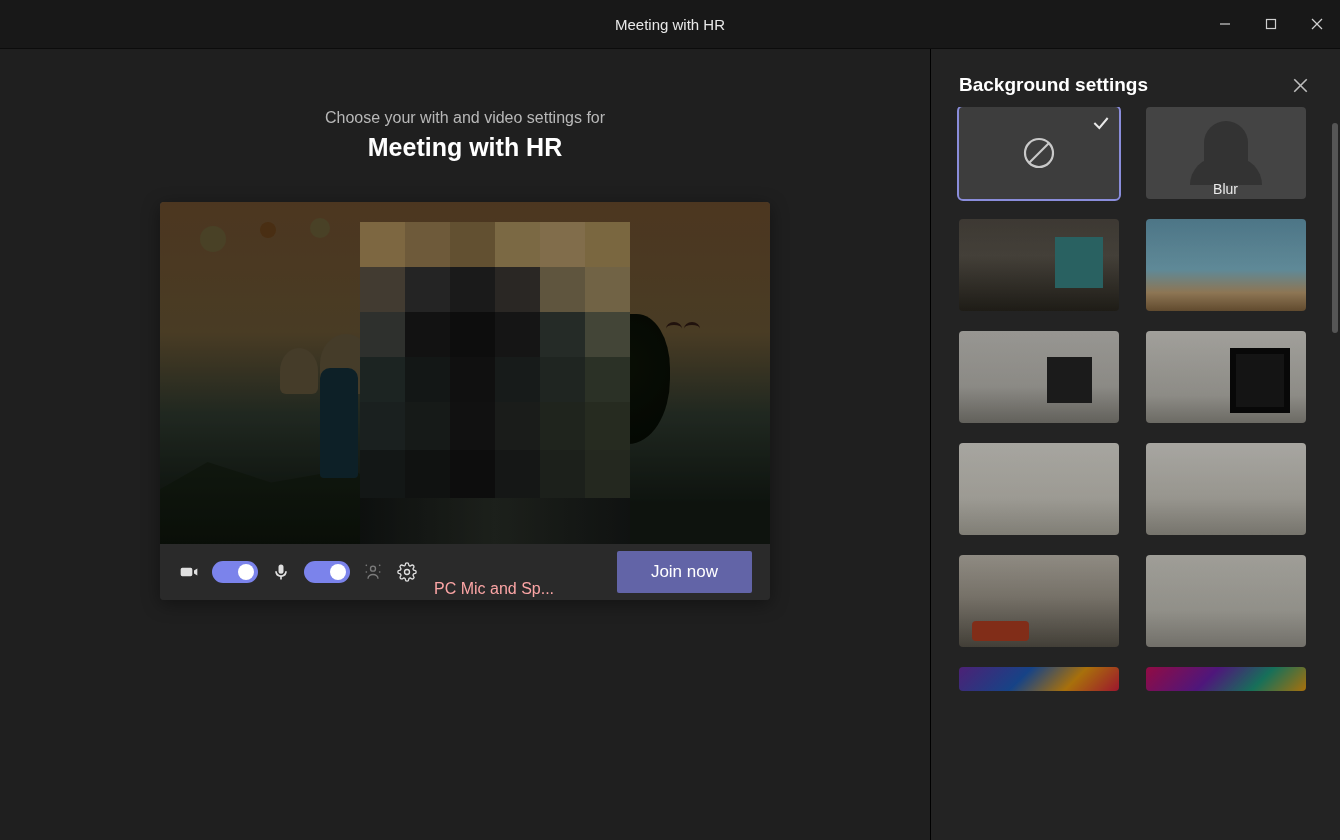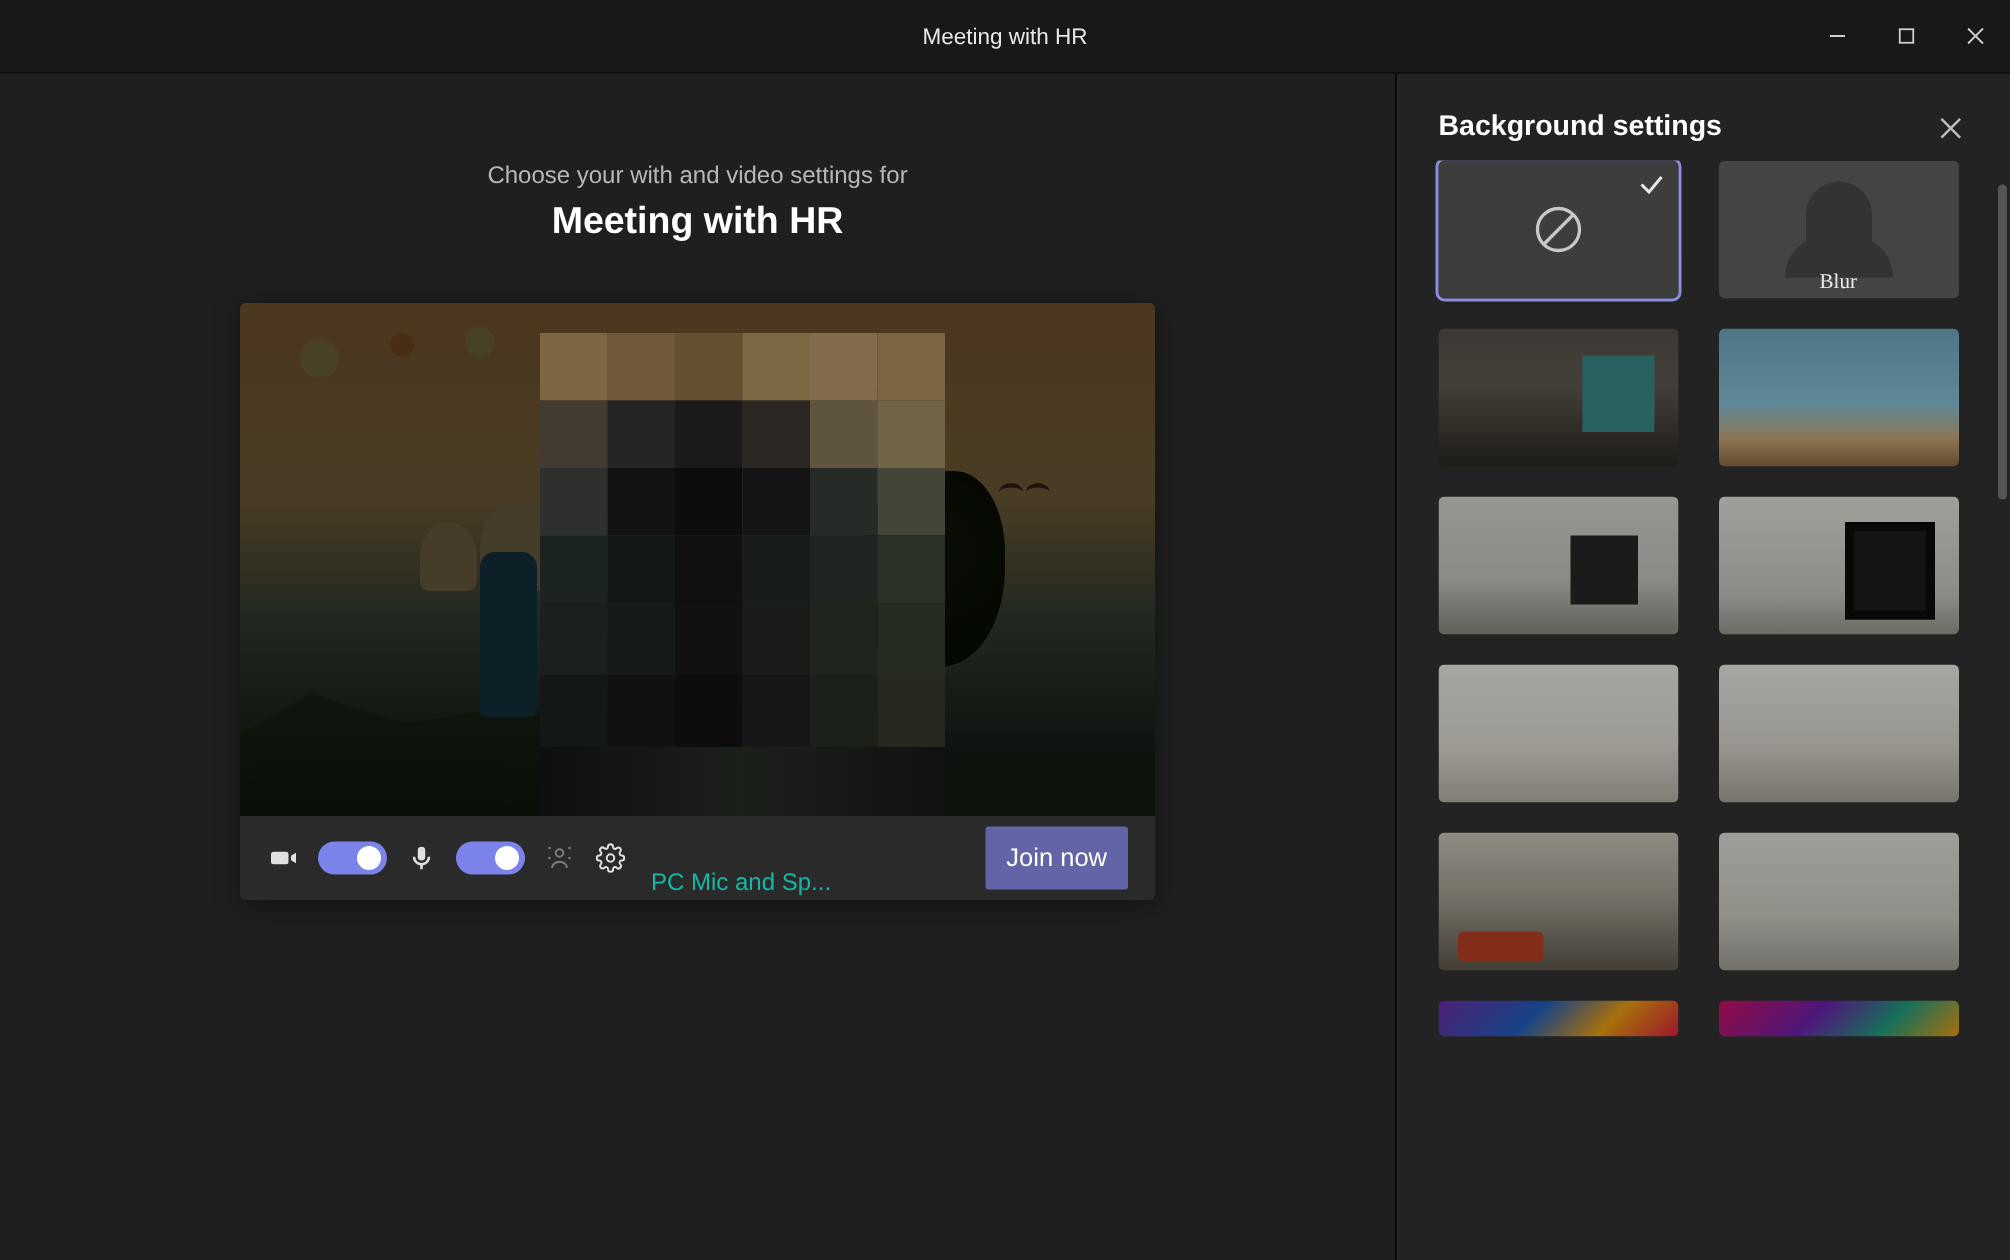--- a/index.html
+++ b/index.html
@@ -16,33 +16,33 @@
   .left { flex: 1; position: relative; }
   .left-inner { width: 100%; padding: 60px 0 0 0; display: flex; flex-direction: column; align-items: center; }
   .subtitle { font-size: 16px; color: #b8b8b8; }
   .meeting-title { margin-top: 6px; font-size: 25px; font-weight: 600; color: #fff; }
   .preview-card { margin-top: 40px; width: 610px; background: #2a2a2a; border-radius: 4px; box-shadow: 0 4px 18px rgba(0,0,0,.4); overflow: hidden; }
   .preview-video { width: 100%; height: 342px; position: relative; overflow: hidden; }
   .preview-controls { height: 56px; display: flex; align-items: center; gap: 12px; padding: 0 18px; background: #2a2a2a; }
   .ctrl-icon { width: 22px; height: 22px; display: flex; align-items: center; justify-content: center; color: #e0e0e0; }
   .toggle { width: 46px; height: 22px; border-radius: 11px; background: #7b83eb; position: relative; }
   .toggle .knob { position: absolute; width: 16px; height: 16px; border-radius: 50%; background: #fff; top: 3px; right: 4px; }
-  .audio-label { color: #14b8a6; font-size: 16px; margin-left: 4px; max-width: 140px; white-space: nowrap; overflow: hidden; text-overflow: ellipsis; margin-top: 33px; }
-  .joinbtn { margin-left: auto; background: #6264a7; color: #fff; border: none; padding: 11px 14px; font-size: 17px; border-radius: 2px; }
+  .audio-label { color: #fca5a5; font-size: 16px; margin-left: 4px; max-width: 140px; white-space: nowrap; overflow: hidden; text-overflow: ellipsis; margin-top: 33px; }
+  .joinbtn { margin-left: auto; background: #6264a7; color: #fff; border: none; padding: 11px 34px; font-size: 17px; border-radius: 2px; }
 
   .right { width: 410px; background: #232323; border-left: 1px solid #000; display: flex; flex-direction: column; }
   .panel-head { display: flex; align-items: center; padding: 24px 28px 10px 28px; }
   .panel-title { font-size: 19px; font-weight: 700; color: #fff; }
   .close-panel { margin-left: auto; width: 24px; height: 24px; display: flex; align-items: center; justify-content: center; color: #bdbdbd; }
 
   .addnew-wrap { margin: 6px 0 14px 24px; padding: 4px; border: 4px solid #ffe600; width: 152px; border-radius: 2px; }
   .addnew-btn { display: flex; align-items: center; gap: 10px; border: 1px solid #5a5a5a; padding: 8px 16px; color: #9b9ef0; font-size: 17px; background: transparent; }
   .addnew-btn .plus { display: flex; }
 
-  .grid-scroll { position: relative; flex: 1; padding: 0 28px 0 28px; overflow-y: auto; font-family: Liberation Serif, serif; }
+  .grid-scroll { position: relative; flex: 1; padding: 0 28px 0 28px; overflow-y: auto; }
   .bg-grid { display: grid; grid-template-columns: 1fr 1fr; gap: 20px; }
   .tile { position: relative; width: 160px; height: 92px; border-radius: 4px; overflow: hidden; }
   .tile.selected { outline: 2px solid #8a8ddb; outline-offset: 0; }
   .tile .check { position: absolute; top: 6px; right: 8px; color: #e8e8e8; }
   .tile .none-bg { width: 100%; height: 100%; background: #3d3d3d; display: flex; align-items: center; justify-content: center; }
   .tile .blur-bg { width: 100%; height: 100%; background: #444; display: flex; flex-direction: column; align-items: center; justify-content: center; }
   .tile .blur-bg .avatar { width: 44px; height: 44px; border-radius: 50% 50% 0 0; background: #333; position: relative; margin-bottom: -8px; }
   .tile .blur-bg .shoulder { width: 72px; height: 28px; background: #333; border-radius: 36px 36px 0 0; }
   .tile .caption { position: absolute; bottom: 2px; width: 100%; text-align: center; font-size: 14px; color: #eaeaea; }
   .scrollbar-fake { position: absolute; right: 2px; top: 16px; width: 6px; height: 210px; background: #555; border-radius: 3px; }

